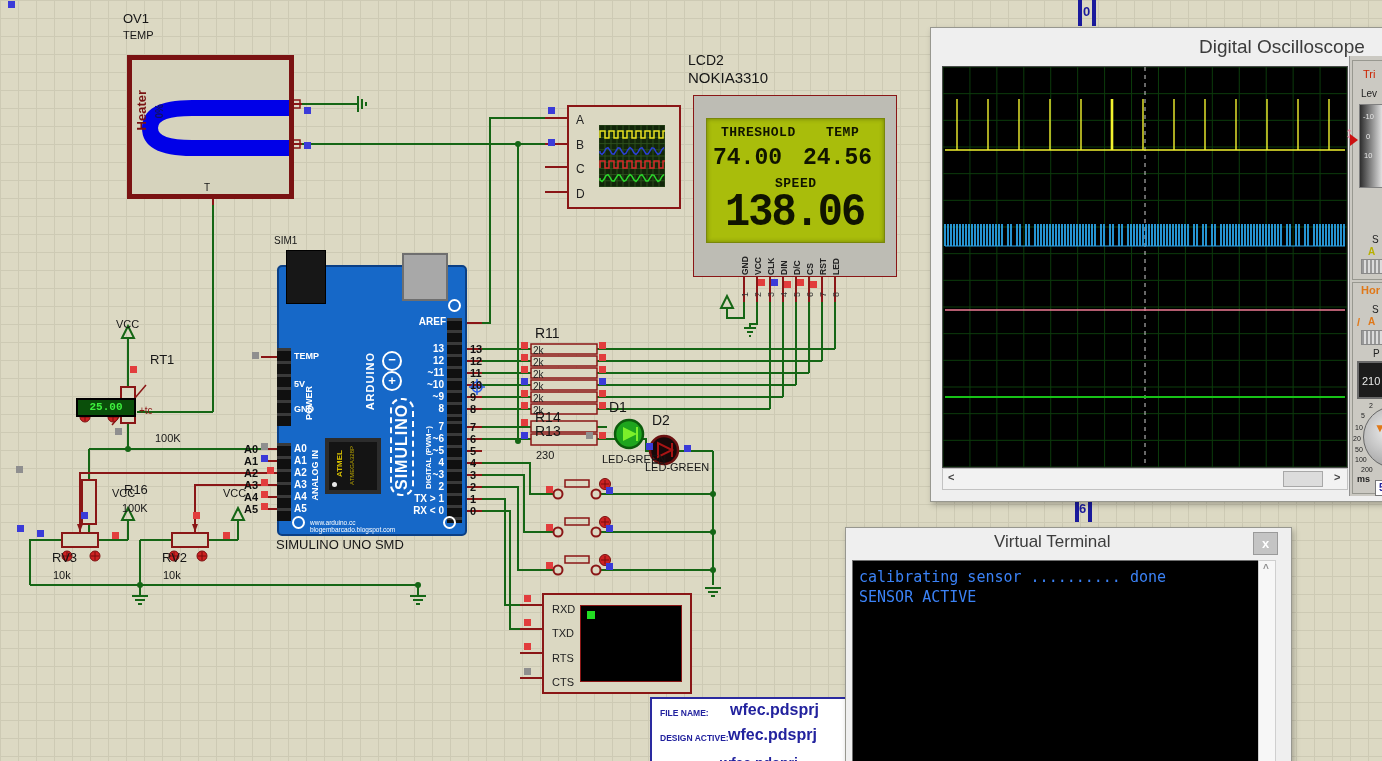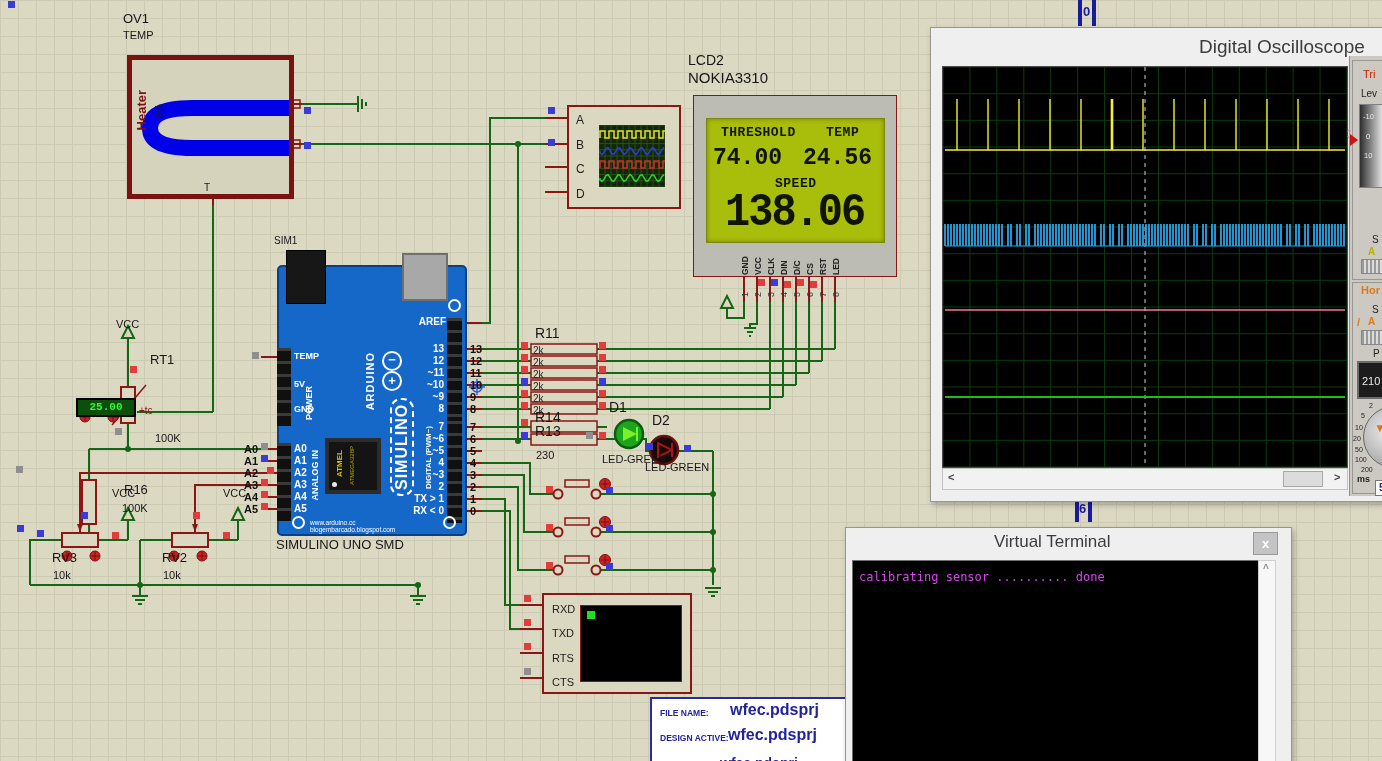--- a/index.html
+++ b/index.html
@@ -12,21 +12,21 @@
   .lbl{color:#161616;font-size:12px;white-space:pre}
   .big{font-size:13px}
   .vt{writing-mode:vertical-rl;transform:rotate(180deg)}
   .pcol{display:flex;flex-direction:column}
   .pcol span{display:block;white-space:pre}
   .prow{display:flex;flex-direction:row}
   .win{background:#efefef;border:1px solid #97978f;box-shadow:2px 3px 6px rgba(0,0,0,.25);overflow:hidden}
   .wtitle{font-size:19px;color:#3c3c3c}
   .navy{color:#22229e}
   .seg{font-family:"Liberation Mono",monospace;font-weight:bold;color:#101400}
-  .term{font-family:"DejaVu Sans Mono",monospace;color:#d946ef;font-size:12px;line-height:20px;white-space:pre}
+  .term{font-family:"DejaVu Sans Mono",monospace;color:#3b82f6;font-size:15px;line-height:20px;white-space:pre}
   .panelTxt{color:#222;white-space:pre}
 </style>
 </head>
 <body>
 
 <div class="ab grid"></div>
 
 <svg class="ab" width="1382" height="761" style="left:0;top:0">
 
   <g stroke="#156615" stroke-width="2" fill="none">
@@ -682,18 +682,19 @@
 </div>
 
 <div class="ab win" style="left:845px;top:527px;width:445px;height:240px">
   <div class="ab wtitle" style="left:148px;top:4px;font-size:17px">Virtual Terminal</div>
   <div class="ab" style="left:407px;top:4px;width:23px;height:21px;background:#c4c4c4;border:1px solid #9a9a9a;text-align:center">
     <span style="color:#fff;font-weight:bold;font-size:13px;line-height:21px">x</span>
   </div>
   <div class="ab" style="left:6px;top:32px;width:405px;height:208px;background:#000;border:1px solid #6f6f6f">
     <div class="ab pcol" style="left:6px;top:6px">
         <span class="term" style="">calibrating sensor .......... done</span>
+        <span class="term" style="">SENSOR ACTIVE</span>
       </div>
   </div>
   <div class="ab" style="left:412px;top:32px;width:16px;height:208px;background:#f7f7f7;border:1px solid #cfcfcf">
     <span class="ab" style="left:4px;top:2px;font-size:10px;color:#8f8f8f;font-weight:bold">^</span>
   </div>
 </div>
 
 </body></html>

